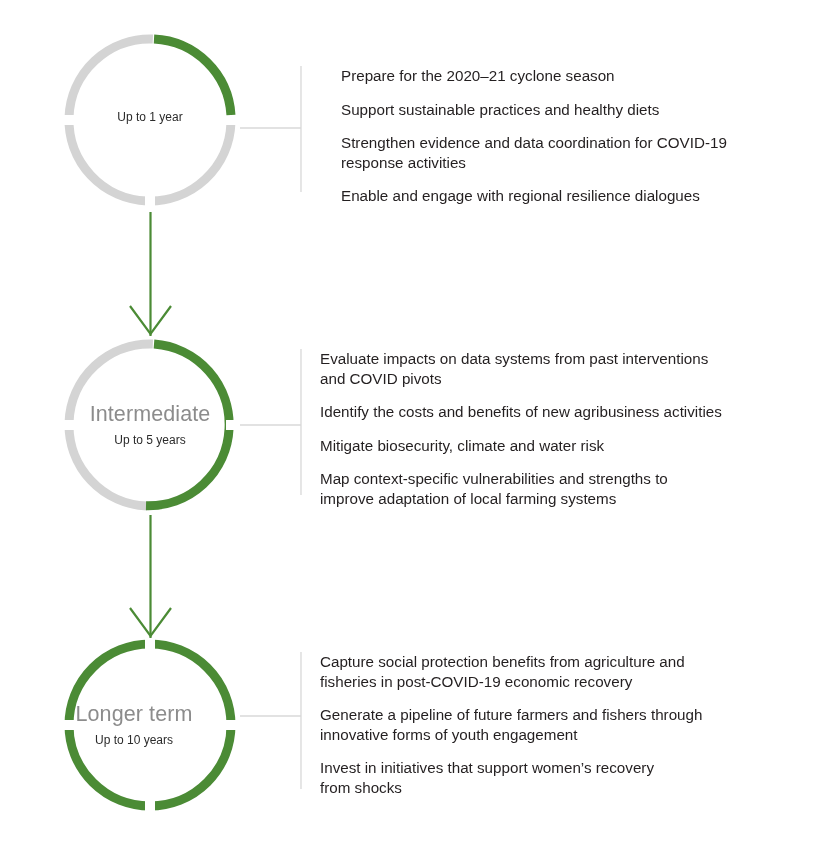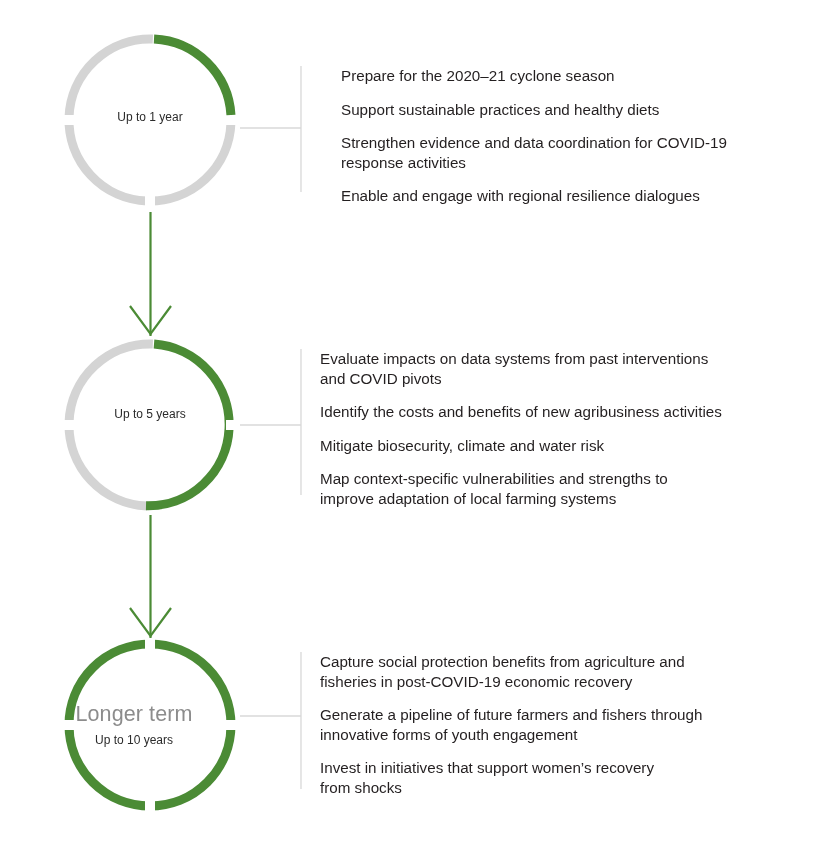--- a/index.html
+++ b/index.html
@@ -140,20 +140,21 @@
 
   <div class="stage-items" style="top:66px;margin-left:21px;">
     <div class="stage-item">Prepare for the 2020–21 cyclone season</div>
     <div class="stage-item">Support sustainable practices and healthy diets</div>
     <div class="stage-item">Strengthen evidence and data coordination for COVID-19
 response activities</div>
     <div class="stage-item">Enable and engage with regional resilience dialogues</div>
   </div>
 
   <div class="stage-circle-labels" style="left:55px; top:402px;">
+    <div class="stage-title">Intermediate</div>
     <div class="stage-subtitle">Up to 5 years</div>
   </div>
 
   <div class="stage-items" style="top:349px; width:480px;">
     <div class="stage-item">Evaluate impacts on data systems from past interventions
 and COVID pivots</div>
     <div class="stage-item">Identify the costs and benefits of new agribusiness activities</div>
     <div class="stage-item">Mitigate biosecurity, climate and water risk</div>
     <div class="stage-item">Map context-specific vulnerabilities and strengths to
 improve adaptation of local farming systems</div>

